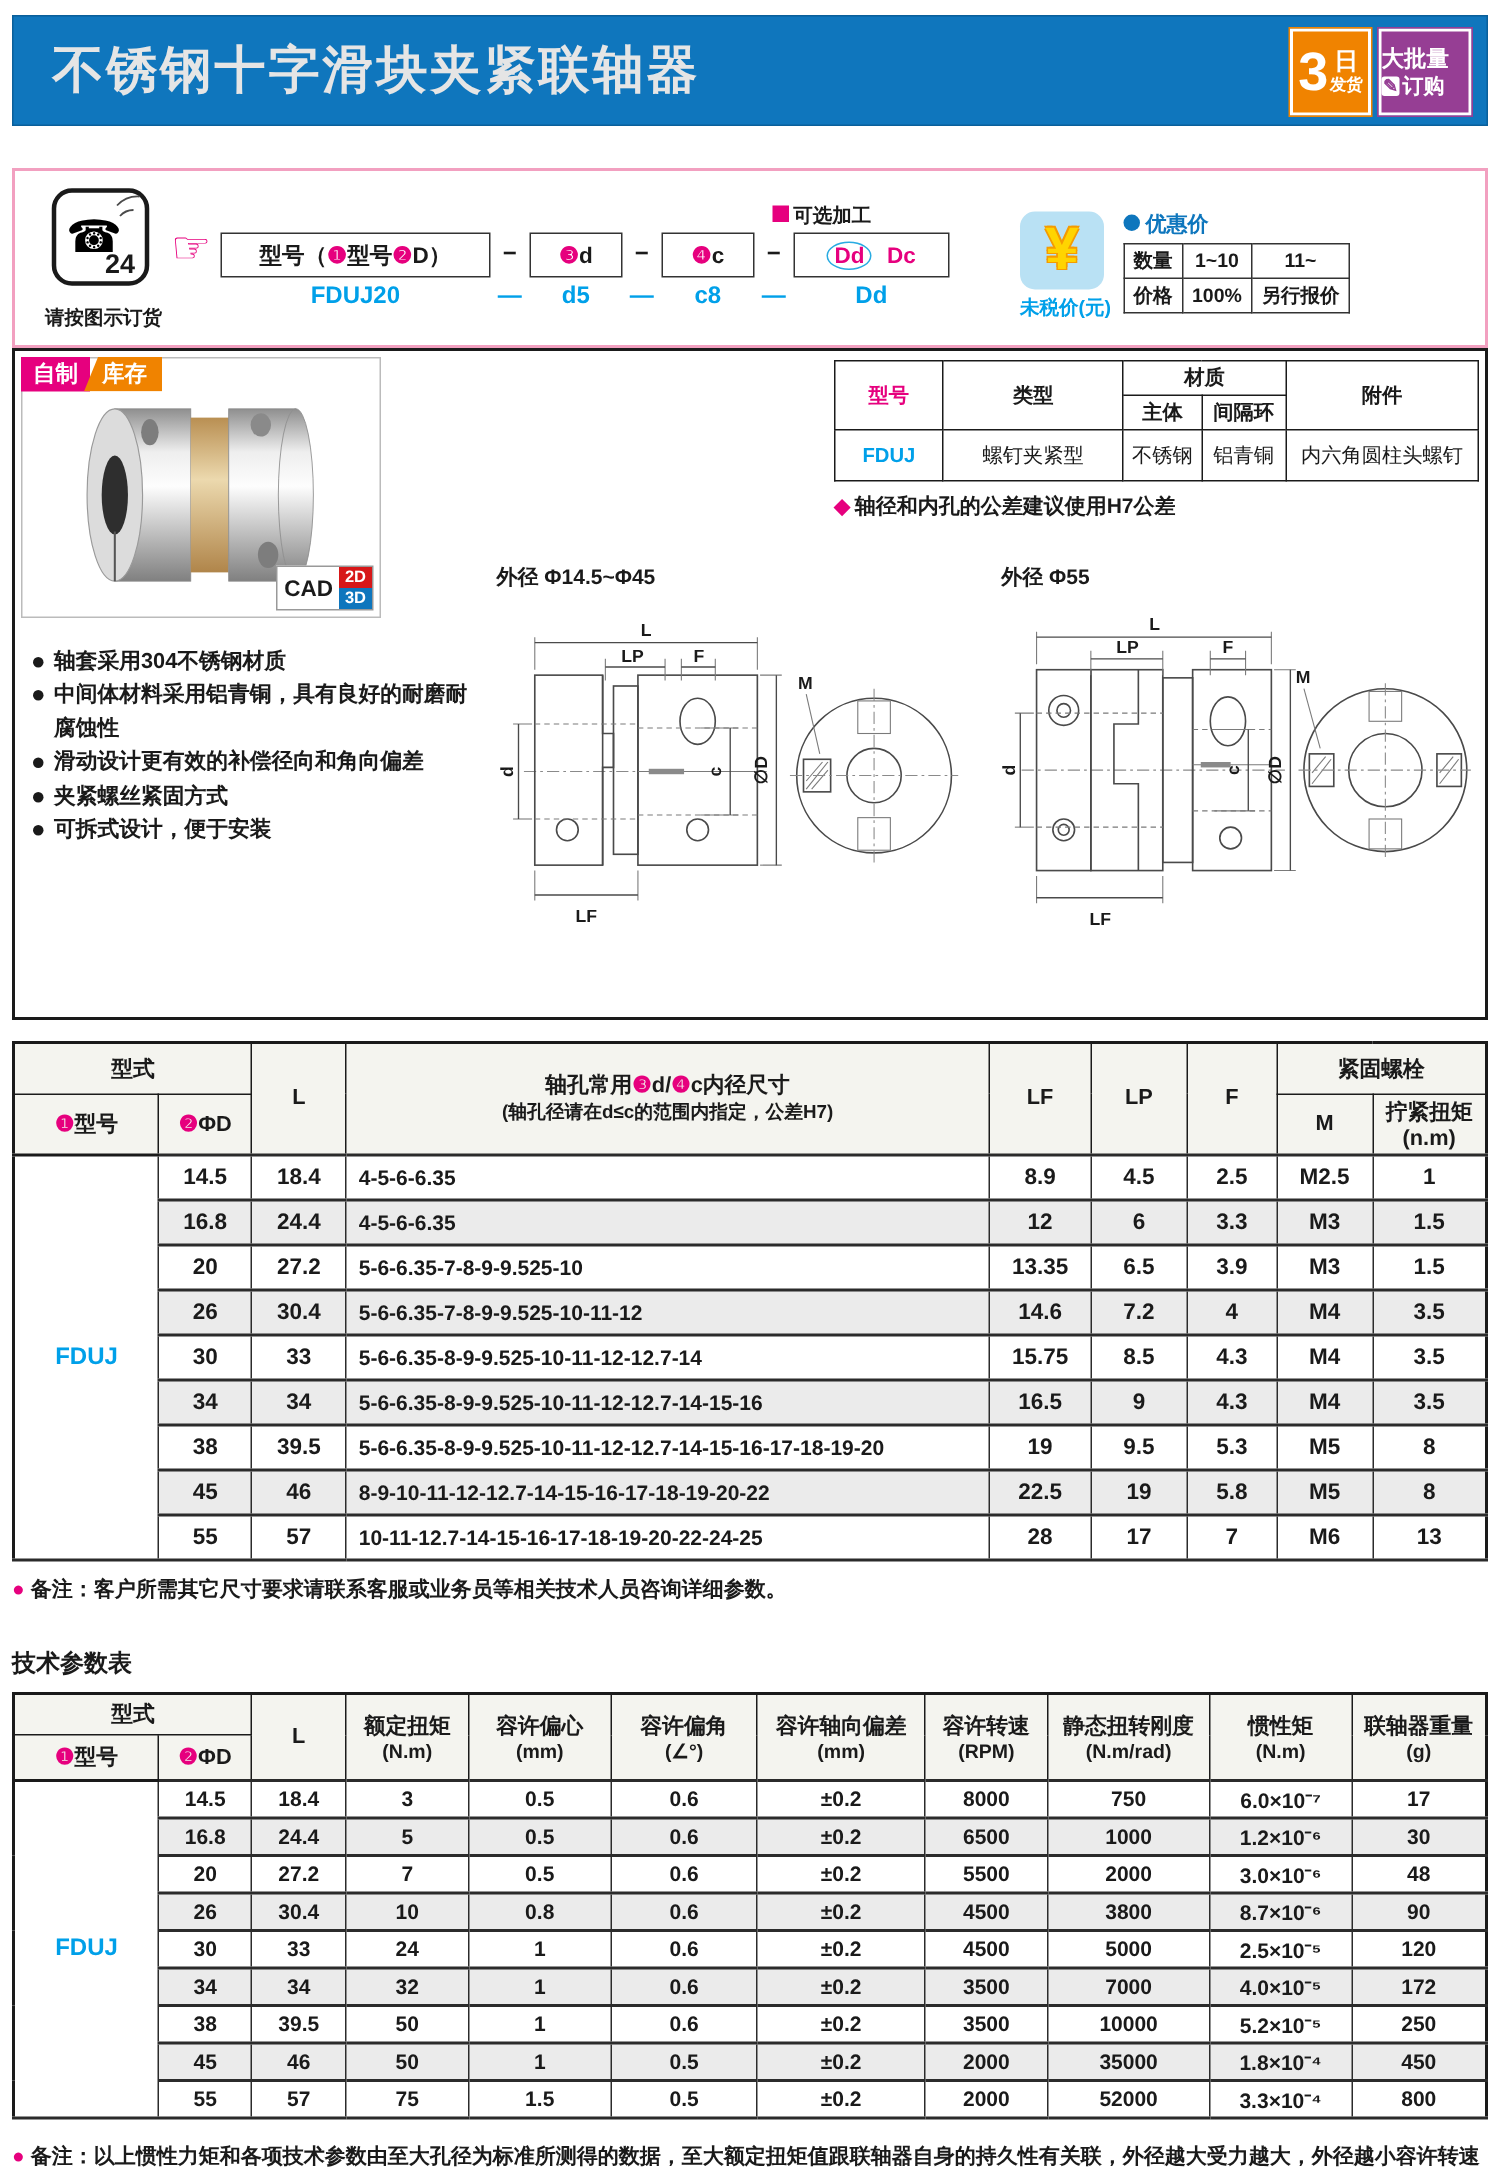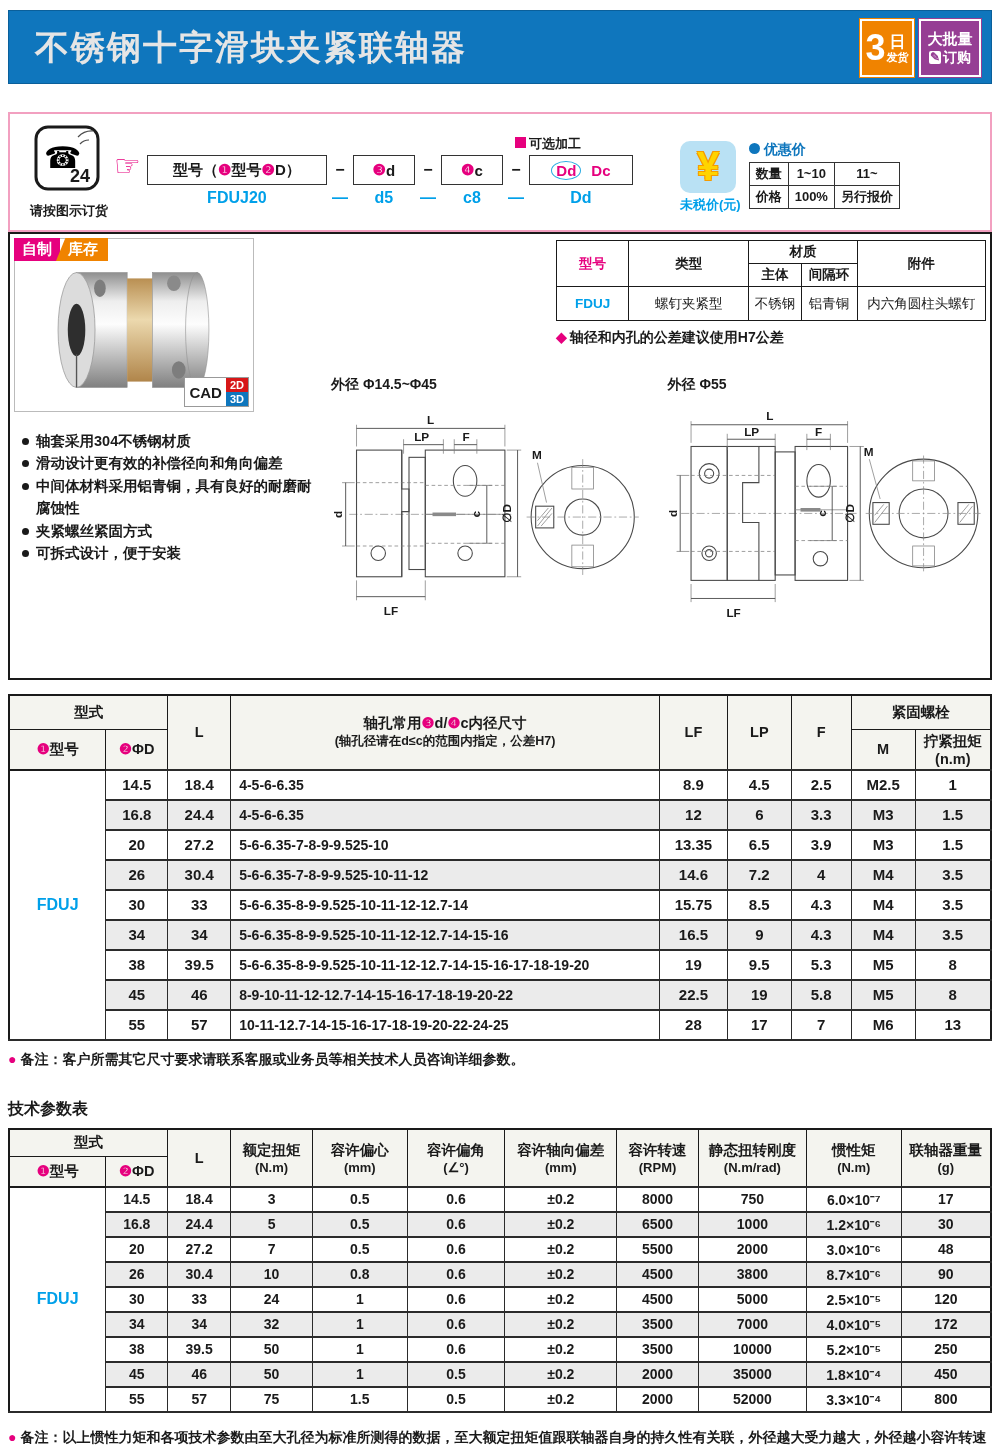--- a/index.html
+++ b/index.html
@@ -8,21 +8,21 @@
 
   
   .header-bar { position:relative; height:74px; background:#0f76bd; border:1px solid #0a5f9a; }
   .header-title { color:#e5e5e5; font-weight:bold; font-size:34px; line-height:72px; padding-left:26px; letter-spacing:2px; }
   .badges { position:absolute; right:10px; top:8px; display:flex; gap:5px; }
   .badge-ship { width:54px; height:58px; background:#f08300; border:2px solid #fff; outline:1px solid #f08300; color:#fff; display:flex; align-items:center; justify-content:center; }
   .badge-ship .num { font-size:36px; font-weight:bold; line-height:1; }
   .badge-ship .col { display:flex; flex-direction:column; align-items:center; margin-left:1px; }
   .badge-ship .unit { font-size:16px; font-weight:bold; line-height:1.1; }
   .badge-ship .sub { font-size:11px; font-weight:bold; line-height:1.1; }
-  .badge-bulk { width:62px; height:58px; background:#963e94; border:2px solid #fff; outline:1px solid #963e94; color:#fff; display:flex; flex-direction:column; align-items:center; justify-content:center; }
+  .badge-bulk { width:62px; height:58px; background:#963e94; border:2px solid #fff; outline:1px solid #963e94; color:#fff; display:flex; flex-direction:column; justify-content:center; }
   .badge-bulk .l1 { font-size:15px; font-weight:bold; }
   .badge-bulk .l2 { font-size:14px; font-weight:bold; display:flex; align-items:center; gap:2px; }
   .badge-bulk .form-ic { font-size:12px; background:#fff; color:#963e94; padding:0 1px; border-radius:2px; line-height:1.1; }
 
   
   .ordering { margin-top:28px; border:2px solid #f2a0c0; height:120px; display:flex; align-items:center; padding:6px 10px 6px 16px; }
   .phone-block { width:86px; text-align:center; }
   .phone-caption { font-size:13px; font-weight:bold; margin-top:2px; white-space:nowrap; }
   .finger { color:#e6007e; font-size:30px; margin:0 6px 14px 2px; }
   .order-main { flex:1; }
@@ -240,22 +240,22 @@
         <span class="cad-col">
           <span class="cad-2d">2D</span>
           <span class="cad-3d">3D</span>
         </span>
       </div>
     </div>
 
     <div class="features">
       <ul>
           <li>轴套采用304不锈钢材质</li>
+          <li>中间体材料采用铝青铜，具有良好的耐磨耐腐蚀性</li>
           <li>滑动设计更有效的补偿径向和角向偏差</li>
-          <li>中间体材料采用铝青铜，具有良好的耐磨耐腐蚀性</li>
           <li>夹紧螺丝紧固方式</li>
           <li>可拆式设计，便于安装</li>
         </ul>
     </div>
 
     <div class="spec-wrap">
       <table class="spec-table">
         <tbody>
             <tr>
           <th rowspan="2" style="width:72px" class="spec-model-h">型号</th>

